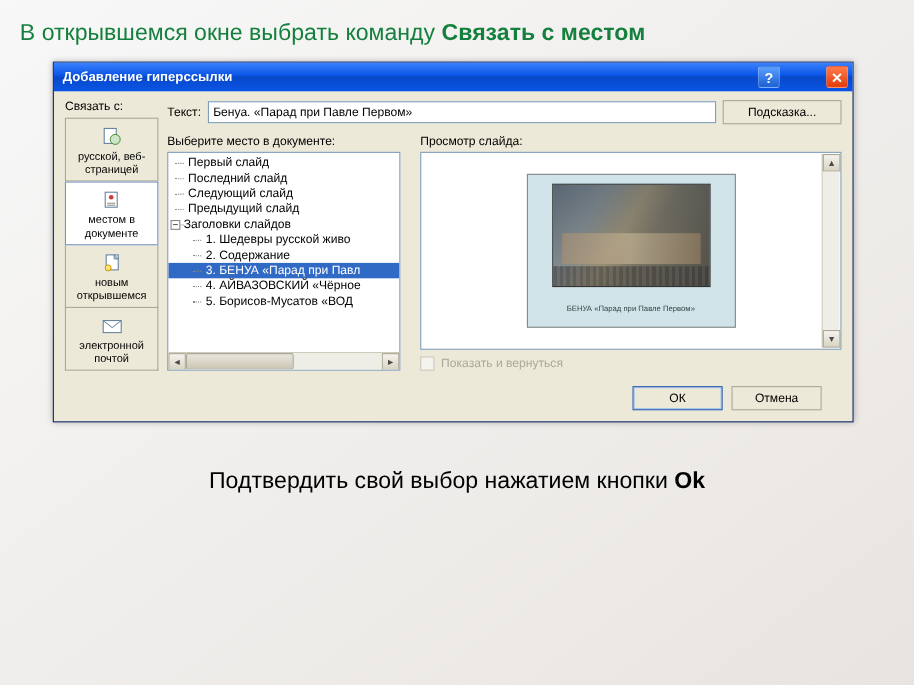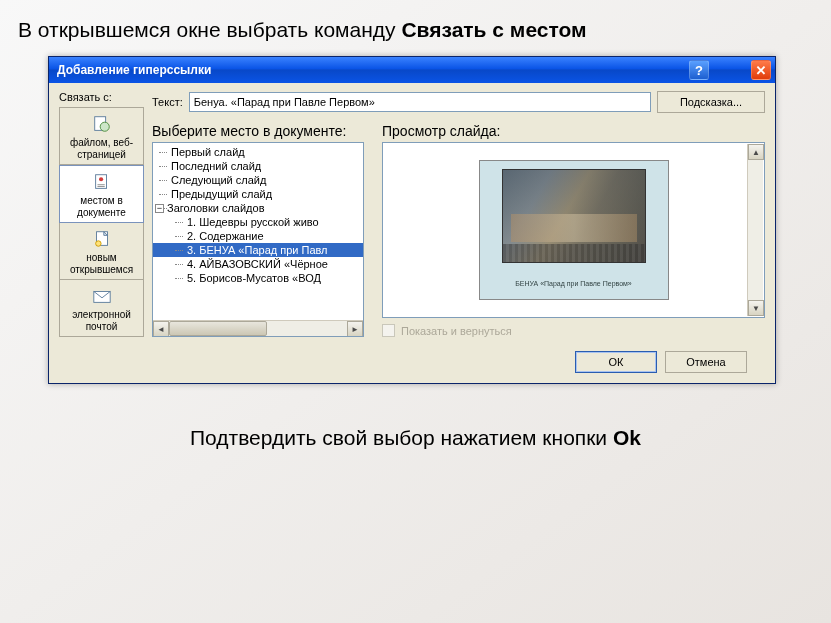--- a/index.html
+++ b/index.html
@@ -10,21 +10,21 @@
     background: linear-gradient(to bottom right, #f8f8f8, #e8e4e0);
     font-family: Tahoma, Arial, sans-serif;
     font-size: 11px;
     color: #000;
     overflow: hidden;
   }
   .instruction-top {
     padding: 16px 30px 12px 18px;
     font-size: 21px;
     line-height: 1.35;
-    color: #000000;
+    color: #15803d;
   }
   .instruction-top .indent { padding-left: 32px; }
   .instruction-top strong { font-weight: bold; }
   .instruction-bottom {
     text-align: center;
     font-size: 21px;
     padding-top: 42px;
   }
   .instruction-bottom strong { font-weight: bold; }
 
@@ -117,21 +117,21 @@
     border: 1px solid #aca899;
     background: #ece9d8;
     font-size: 11px;
     font-family: inherit;
     cursor: default;
   }
 
   .panels { display: flex; gap: 18px; flex: 1; }
   .panel-left { width: 212px; display: flex; flex-direction: column; }
   .panel-right { flex: 1; display: flex; flex-direction: column; }
-  .panel-label { font-size: 14px; margin-bottom: 3px; }
+  .panel-label { font-size: 11px; margin-bottom: 3px; }
 
   .tree {
     flex: 1;
     background: #fff;
     border: 1px solid #7f9db9;
     overflow: hidden;
     position: relative;
     font-size: 11px;
     height: 170px;
   }
@@ -292,21 +292,21 @@
     <div class="link-col">
       <div class="link-label">Связать с:</div>
 
       <div class="link-btn">
         <div class="icon-wrap">
           <svg class="ico" viewBox="0 0 24 22">
               <rect x="4" y="3" width="12" height="15" fill="#fff" stroke="#5a7a9a"></rect>
               <circle cx="15" cy="14" r="5" fill="#cde6c8" stroke="#4a8a3a"></circle>
             </svg>
         </div>
-        <div>файлом, веб-страницей</div>
+        <div>русской, веб-страницей</div>
       </div>
 
       <div class="link-btn selected">
         <div class="icon-wrap">
           <svg class="ico" viewBox="0 0 24 22">
               <rect x="5" y="3" width="12" height="15" fill="#fff" stroke="#5a7a9a"></rect>
               <circle cx="11" cy="8" r="2.3" fill="#d43a3a"></circle>
               <path d="M7 14 h8" stroke="#888"></path>
               <path d="M7 16 h8" stroke="#888"></path>
             </svg>

